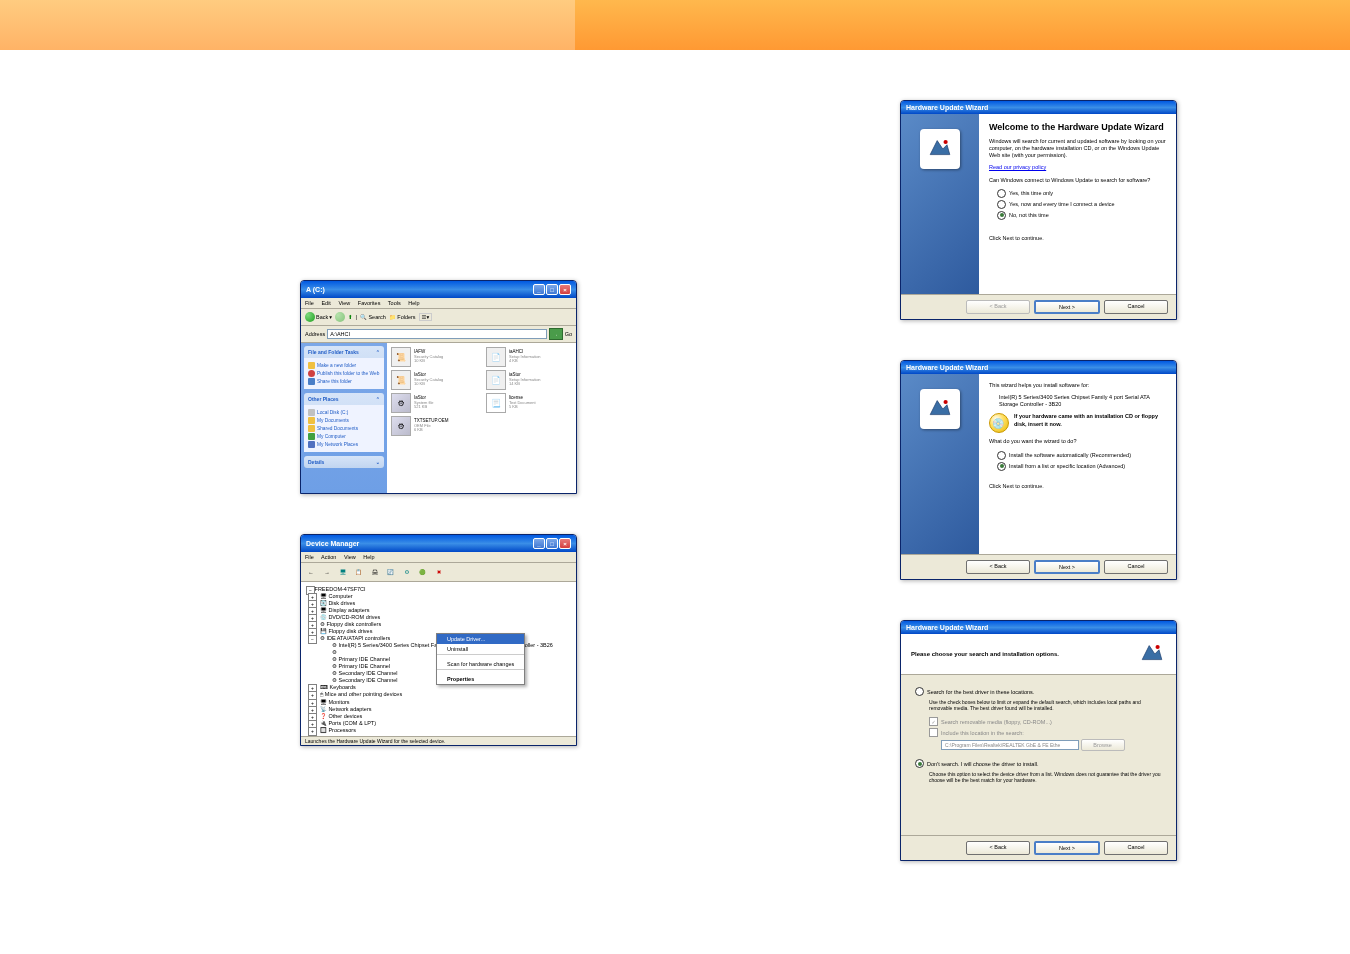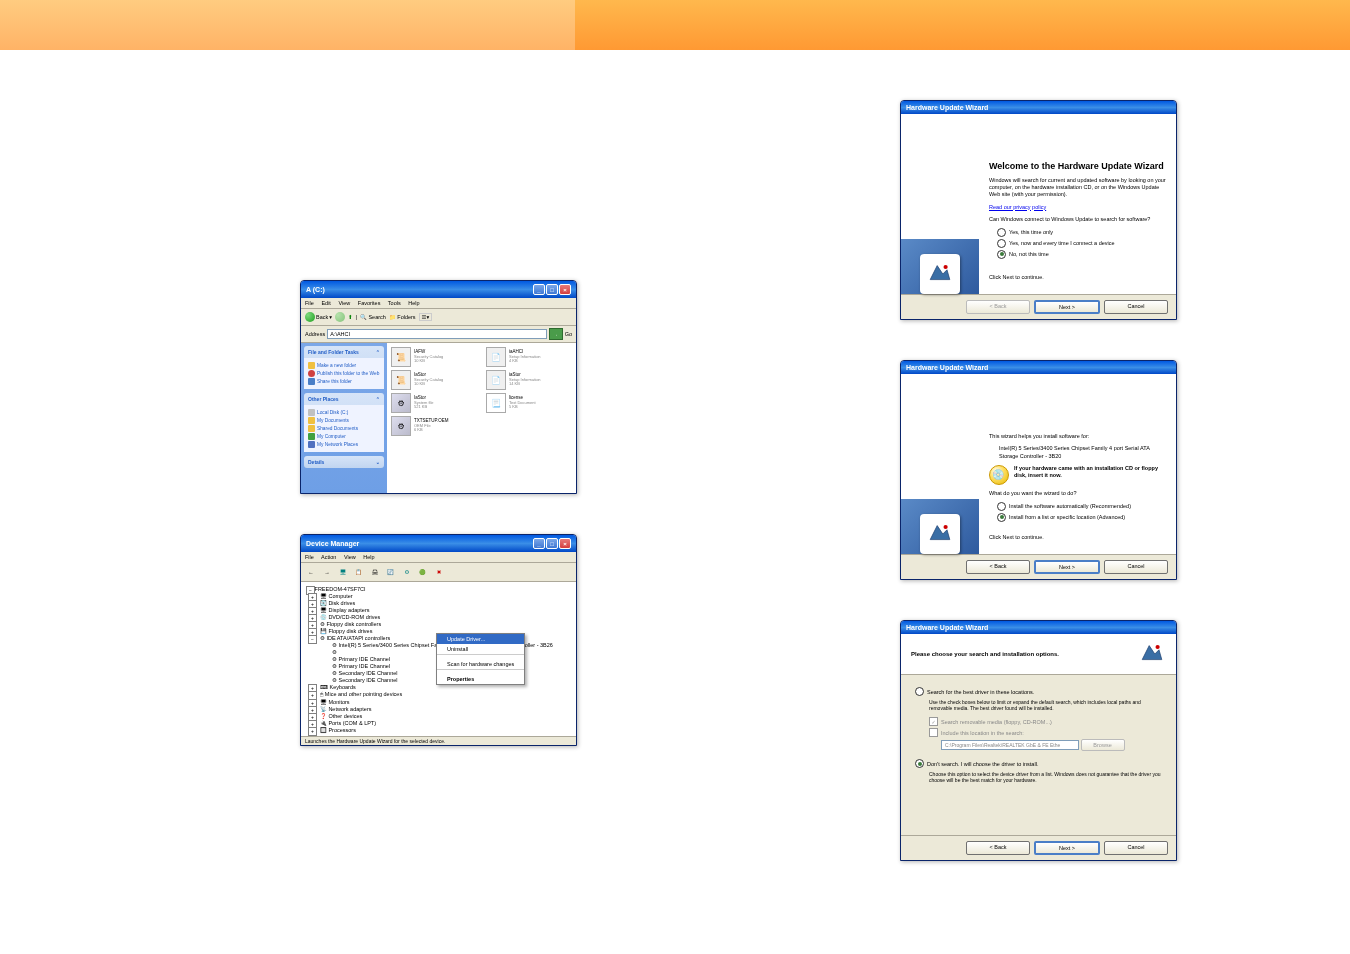--- a/index.html
+++ b/index.html
@@ -245,21 +245,20 @@
     border-top: 1px solid #aca899;
     padding: 1px 4px;
     font-size: 5px;
   }
   
   
   .wizard-body {
     background: #fff;
     display: flex;
     min-height: 180px;
-    align-items: flex-end;
   }
   .wizard-side {
     width: 78px;
     background: linear-gradient(135deg, #5a8ac7 0%, #2e5a9e 100%);
     display: flex;
     align-items: flex-start;
     justify-content: center;
     padding-top: 15px;
   }
   .wizard-side-icon {

